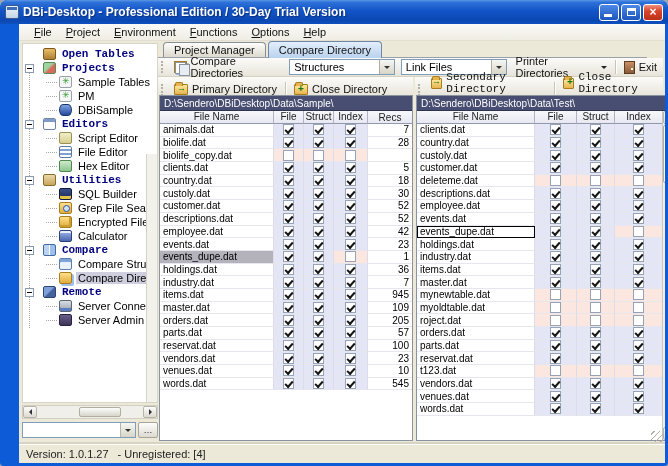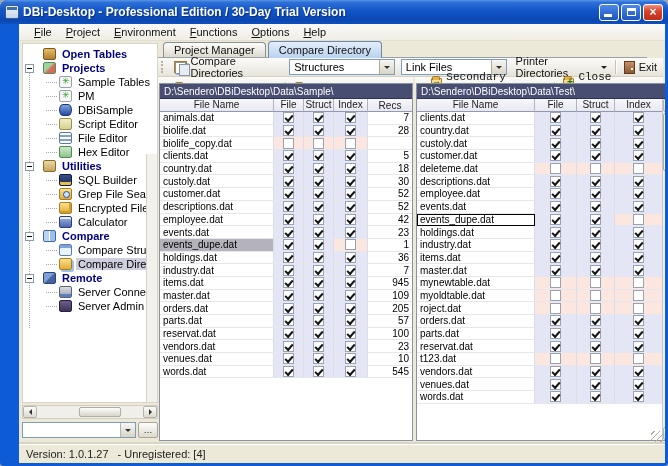--- a/index.html
+++ b/index.html
@@ -26,21 +26,21 @@
   .menubar{position:absolute;top:0;left:0;right:0;height:17px;background:linear-gradient(#fbfaf7,#efede4);
     display:flex;align-items:center;padding-left:8px;border-bottom:1px solid #e2dfd2;}
   .mitem{font-size:11px;color:#111;padding:1px 7px;}
   .mitem u{text-decoration:underline;}
   
   .sidebar{position:absolute;left:3px;top:19px;width:136px;height:360px;background:#fff;
     border:1px solid #d8d5c8;overflow:hidden;}
   .tree{position:relative;width:100%;height:100%;padding-top:3px;}
   .vline{position:absolute;left:6px;top:26px;height:258px;border-left:1px dotted #a8a8b0;}
   .titem{position:relative;height:14px;display:flex;align-items:center;font-size:11px;white-space:nowrap;}
-  .titem.grp .tlabel{font-weight:bold;color:#000080;}
+  .titem.grp .tlabel{font-weight:bold;color:#000080;font-family:Liberation Mono, monospace;}
   .titem.child .tlabel{color:#000;}
   .titem .tlabel{padding:0 2px;}
   .titem.sel .tlabel{background:#cecede;color:#000;}
   .exp{position:absolute;left:2px;width:9px;height:9px;background:#fff;border:1px solid #8a99ad;
     display:flex;align-items:center;justify-content:center;z-index:2;}
   .exp::after{content:'';width:5px;height:1px;background:#000;}
   .titem.grp .ticon{margin-left:20px;}
   .titem.child .ticon{margin-left:36px;}
   .titem.child .dash{position:absolute;left:23px;top:7px;width:11px;border-top:1px dotted #a8a8b0;}
   .ticon{width:13px;height:12px;margin-right:4px;border-radius:2px;flex:0 0 auto;}
@@ -117,21 +117,21 @@
   .ic-comparedirs::after{left:4px;top:2px;background:#e8edf4;}
   .ic-folder{width:14px;height:11px;position:relative;background:linear-gradient(#ffe9a0,#e7b44e);
     border:1px solid #a87d20;border-radius:1px;}
   .ic-folder::before{content:'';position:absolute;top:-3px;left:0;width:6px;height:3px;background:#e7b44e;
     border:1px solid #a87d20;border-bottom:none;border-radius:2px 2px 0 0;}
   .ic-folder.arrow::after{content:'→';position:absolute;left:2px;top:-2px;font-size:9px;font-weight:bold;color:#157a15;}
   .ic-folder.plus::after{content:'+';position:absolute;left:3px;top:-2px;font-size:10px;font-weight:bold;color:#157a15;}
   .ic-exit{width:11px;height:13px;background:linear-gradient(#c89068,#8a5a34);border:1px solid #5e3c20;position:relative;}
   .ic-exit::after{content:'';position:absolute;right:1px;top:6px;width:2px;height:2px;background:#ffd;}
   
-  .panel{position:absolute;top:42px;bottom:2px;background:#fff;border:1px solid #8a93a0;}
+  .panel{position:absolute;top:54px;bottom:2px;background:#fff;border:1px solid #8a93a0;}
   .panel.left{left:1px;width:254px;}
   .panel.right{left:258px;width:260px;}
   .dirheader{height:15px;background:#474e71;color:#fff;font-size:10px;display:flex;align-items:center;
     padding:0 4px;white-space:nowrap;overflow:hidden;border-bottom:1px solid #2e3450;}
   .thead{height:13px;display:flex;font-size:10px;color:#222;}
   .th{background:linear-gradient(#f7f7fb,#e7e8f1);border-right:1px solid #aeb2c4;border-bottom:1px solid #9298ae;
     display:flex;align-items:center;padding:0 3px;white-space:nowrap;overflow:hidden;flex-direction:column;}
   .th .sort{width:0;height:0;border:3px solid transparent;border-bottom:4px solid #bcc0d2;margin-left:auto;margin-top:-2px;}
   .tbody{position:absolute;left:0;right:0;top:28px;bottom:0;overflow:hidden;font-size:10px;}
   .trow{display:flex;height:12.7px;align-items:stretch;}
@@ -214,20 +214,25 @@
           <div class="titem child" data-name="sidebar-item-pm">
             <span class="dash" data-name="tree-connector"></span>
             <span class="ticon" data-name="project-file-icon"></span>
             <span class="tlabel" data-name="sidebar-item-label">PM</span>
           </div>
           <div class="titem child" data-name="sidebar-item-dbisample">
             <span class="dash" data-name="tree-connector"></span>
             <span class="ticon" data-name="database-icon"></span>
             <span class="tlabel" data-name="sidebar-item-label">DBiSample</span>
           </div>
+          <div class="titem grp" data-name="sidebar-item-editors">
+            <span class="exp" data-name="collapse-toggle-icon"></span>
+            <span class="ticon" data-name="editors-icon"></span>
+            <span class="tlabel" data-name="sidebar-item-label">Editors</span>
+          </div>
           <div class="titem child" data-name="sidebar-item-script-editor">
             <span class="dash" data-name="tree-connector"></span>
             <span class="ticon" data-name="script-editor-icon"></span>
             <span class="tlabel" data-name="sidebar-item-label">Script Editor</span>
           </div>
           <div class="titem child" data-name="sidebar-item-file-editor">
             <span class="dash" data-name="tree-connector"></span>
             <span class="ticon" data-name="file-editor-icon"></span>
             <span class="tlabel" data-name="sidebar-item-label">File Editor</span>
           </div>

